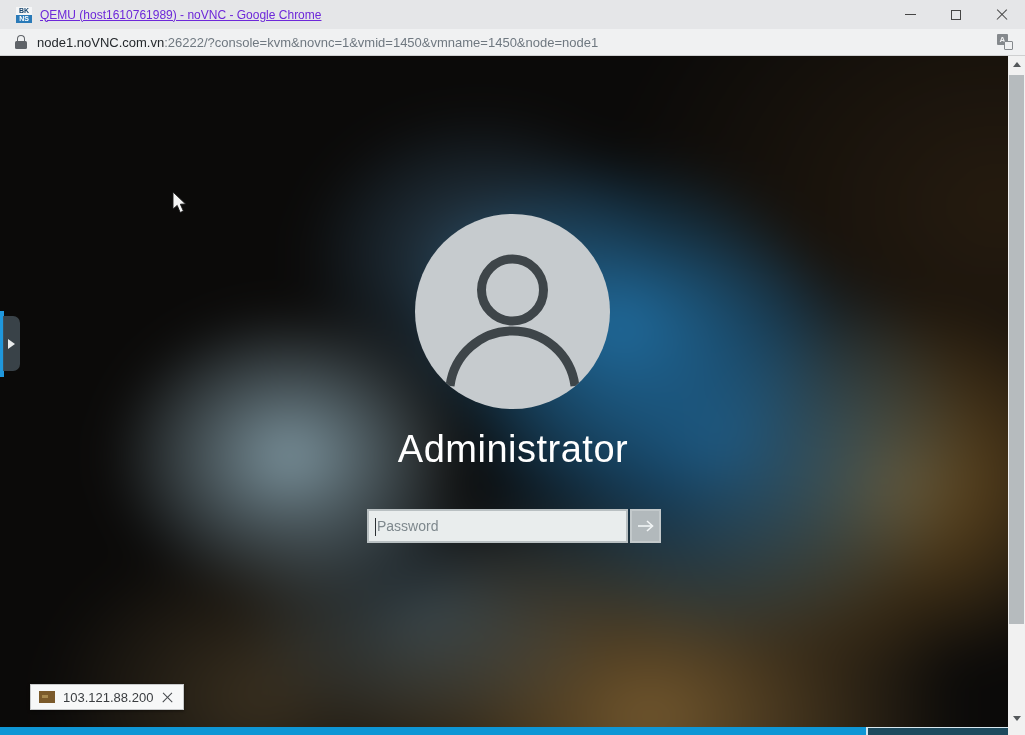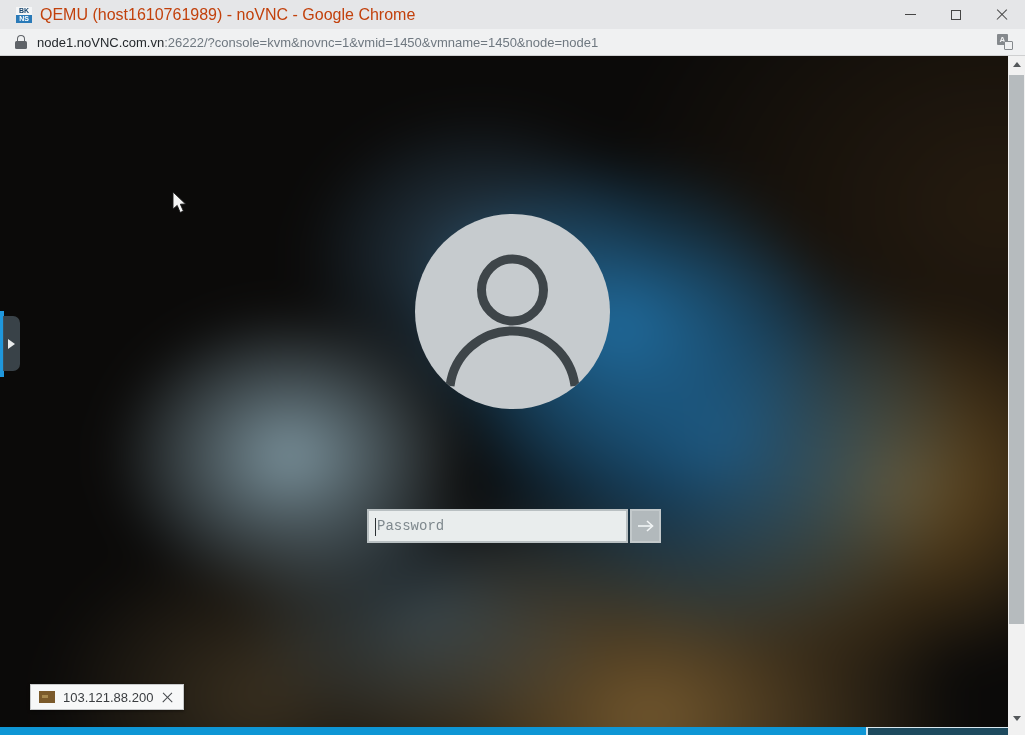--- a/index.html
+++ b/index.html
@@ -12,21 +12,21 @@
     background:#e5e6e8; display:flex; align-items:center;
   }
   .favicon{
     width:16px; height:16px; margin-left:16px; margin-right:8px;
     display:flex; flex-direction:column; flex:none;
   }
   .favicon .fv-top{ flex:1; background:#f5f6f7; color:#16456e; font-size:7px; font-weight:bold;
     line-height:8px; text-align:center; letter-spacing:0; }
   .favicon .fv-bot{ flex:1; background:#2a7ab8; color:#fff; font-size:7px; font-weight:bold;
     line-height:8px; text-align:center; }
-  .win-title{ font-size:16px; color:#c2410c; white-space:nowrap; }
+  .win-title{ font-size:12px; color:#6d28d9; white-space:nowrap;text-decoration:underline; }
   .win-controls{ margin-left:auto; display:flex; height:29px; }
   .win-btn{ width:46px; height:29px; display:flex; align-items:center; justify-content:center; }
   .glyph-min{ width:11px; height:1px; background:#454545; }
   .glyph-max{ width:10px; height:10px; border:1px solid #454545; }
   .glyph-close{ position:relative; width:12px; height:12px; }
   .glyph-close::before,.glyph-close::after{
     content:""; position:absolute; left:-1px; top:5px; width:14px; height:1.4px; background:#454545;
   }
   .glyph-close::before{ transform:rotate(45deg); }
   .glyph-close::after{ transform:rotate(-45deg); }
@@ -91,21 +91,21 @@
     color:#ffffff; font-size:38px; font-weight:300; letter-spacing:0.5px;
   }
   .pw-row{ position:absolute; left:367px; top:453px; display:flex; }
   .pw-field{
     width:261px; height:34px; border:2px solid #b9c0c2; background:#e9eded;
     display:flex; align-items:center; position:relative;
   }
   .pw-caret{ position:absolute; left:6px; top:7px; width:1px; height:18px; background:#2b3033; }
   .pw-field input{
     width:100%; height:100%; background:transparent; border:none; outline:none;
-    font-family:Liberation Mono, monospace; font-size:14px; color:#2c3236; padding-left:8px;
+    font-family:Liberation Sans, sans-serif; font-size:14px; color:#2c3236; padding-left:8px;
   }
   .pw-field input::placeholder{ color:#7e888d; opacity:1; }
   .pw-submit{
     width:31px; height:34px; margin-left:2px; border:2px solid #c3c9cb; background:#b2b9bc;
     display:flex; align-items:center; justify-content:center; padding:0;
   }
 
   
   .ip-chip{
     position:absolute; left:30px; top:628px; height:26px; background:#f7f8f8;
@@ -189,20 +189,21 @@
     </div>
   </div>
 
   <div class="avatar">
     <svg width="195" height="195" viewBox="0 0 195 195">
       <circle cx="97.5" cy="76" r="31" fill="none" stroke="#3e4549" stroke-width="9"></circle>
       <path d="M 35 172 A 63 63 0 0 1 160 172" fill="none" stroke="#3e4549" stroke-width="9"></path>
     </svg>
   </div>
 
+  <div class="username">Administrator</div>
 
   <div class="pw-row">
     <div class="pw-field">
       <div class="pw-caret"></div>
       <input type="text" value="" placeholder="Password" style="">
     </div>
     <button class="pw-submit">
       <svg width="18" height="14" viewBox="0 0 18 14">
         <line x1="1" y1="7" x2="15" y2="7" stroke="#f2f5f6" stroke-width="1.6"></line>
         <polyline points="10,2 15.5,7 10,12" fill="none" stroke="#f2f5f6" stroke-width="1.6"></polyline>

